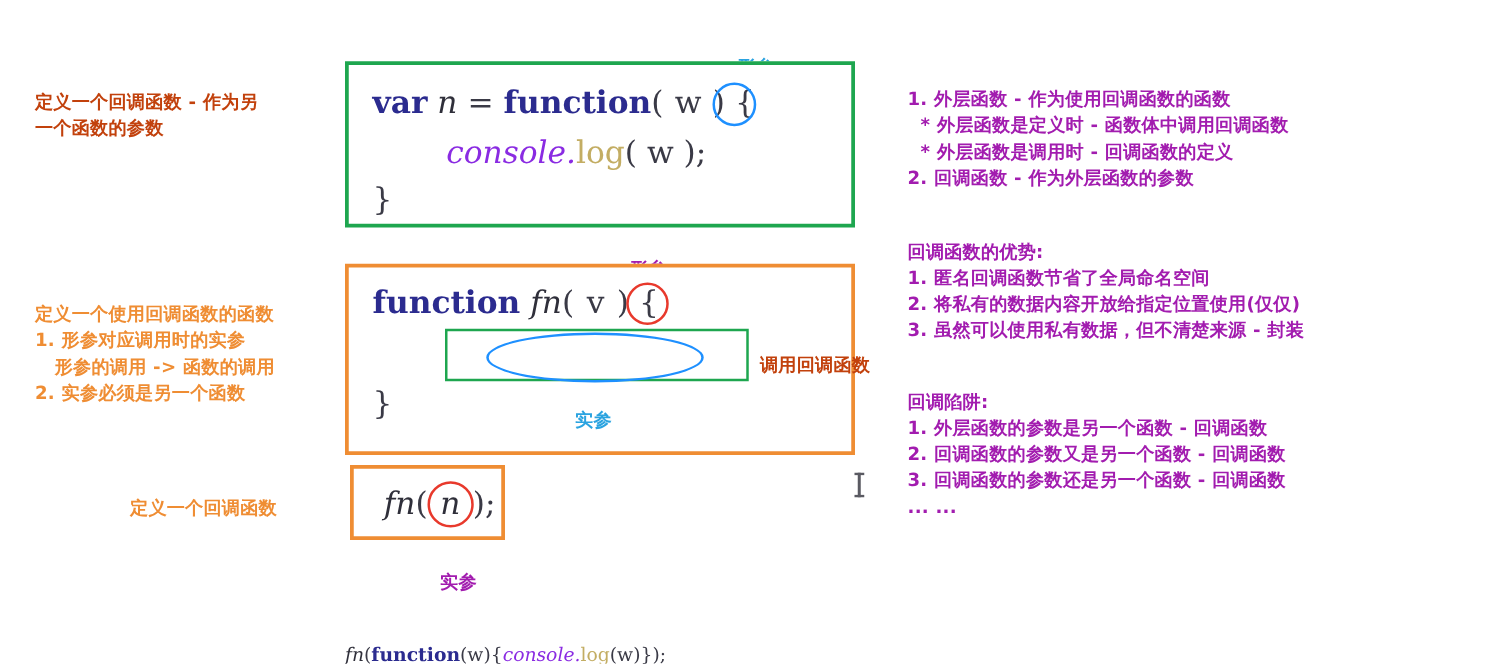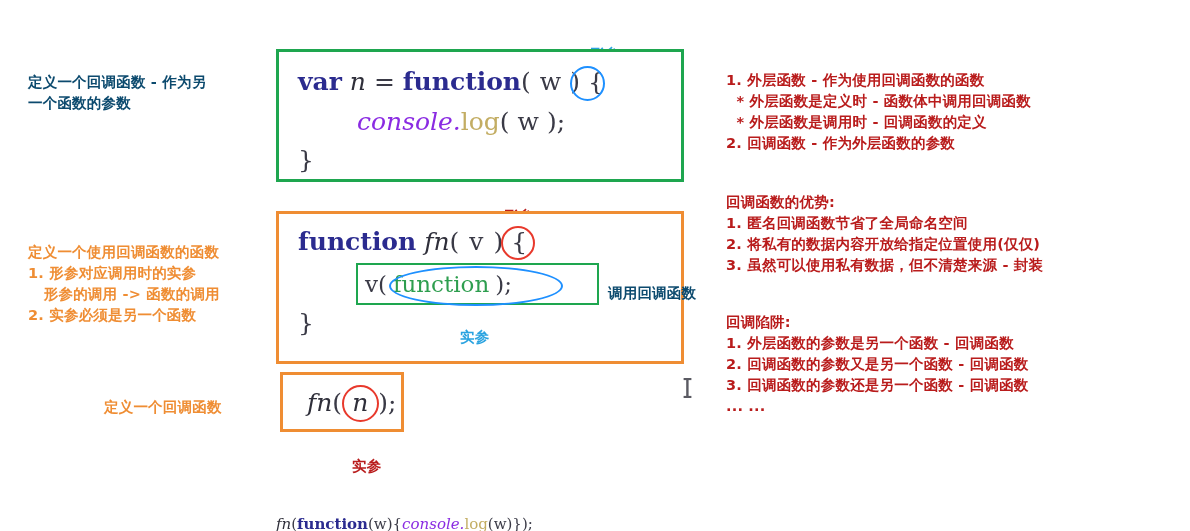--- a/index.html
+++ b/index.html
@@ -20,23 +20,23 @@
   
   .note {
     white-space: pre;
     font-family: "DejaVu Sans", "Liberation Sans", sans-serif;
     font-weight: bold;
     font-size: 14.5px;
     line-height: 21px;
     letter-spacing: 0.2px;
     margin-top: 14px;
   }
-  .note.green  { color: #0c4a6e; }
+  .note.green  { color: #c2410c; }
   .note.orange { color: #ef8d33; }
-  .note.red    { color: #b91c1c; }
+  .note.red    { color: #a21caf; }
   .note.blue   { color: #2aa3e0; }
 
   
   .codebox {
     box-sizing: border-box;
     background: #ffffff;
   }
   .box-green  { border: 3px solid #1ea64f; }
   .box-orange { border: 3px solid #ef8d33; }
 
@@ -110,21 +110,20 @@
 
 <div class="abs note red" style="left:504px; top:192px;">形参</div>
 
 <div class="abs codebox box-orange" style="left:276px; top:211px; width:408px; height:153px;">
   <div class="code abs" style="left:19px; top:8px;"><span class="kw">function</span><span class="plain"> </span><span class="ident">fn</span><span class="plain">(</span><span class="plain" style="padding:0 10px;">v</span><span class="plain">) {</span></div>
 
   <div class="abs ring ring-red" style="left:222px; top:12px; width:30px; height:30px;"></div>
 
   <div class="abs inner-green-box" style="left:77px; top:49px; width:243px; height:42px;"></div>
 
-  <div class="code abs" style="left:86px; top:50px; font-size:23px;"><span class="plain">v</span><span class="plain">(</span><span class="grn" style="padding:0 6px;">function</span><span class="plain">);</span></div>
 
   <div class="abs ellipse-blue" style="left:110px; top:52px; width:170px; height:36px;"></div>
 
   <div class="code abs" style="left:19px; top:89px;">}</div>
 </div>
 
 <div class="abs note green" style="left:608px; top:269px;">调用回调函数</div>
 
 <div class="abs note blue" style="left:460px; top:313px;">实参</div>
 

